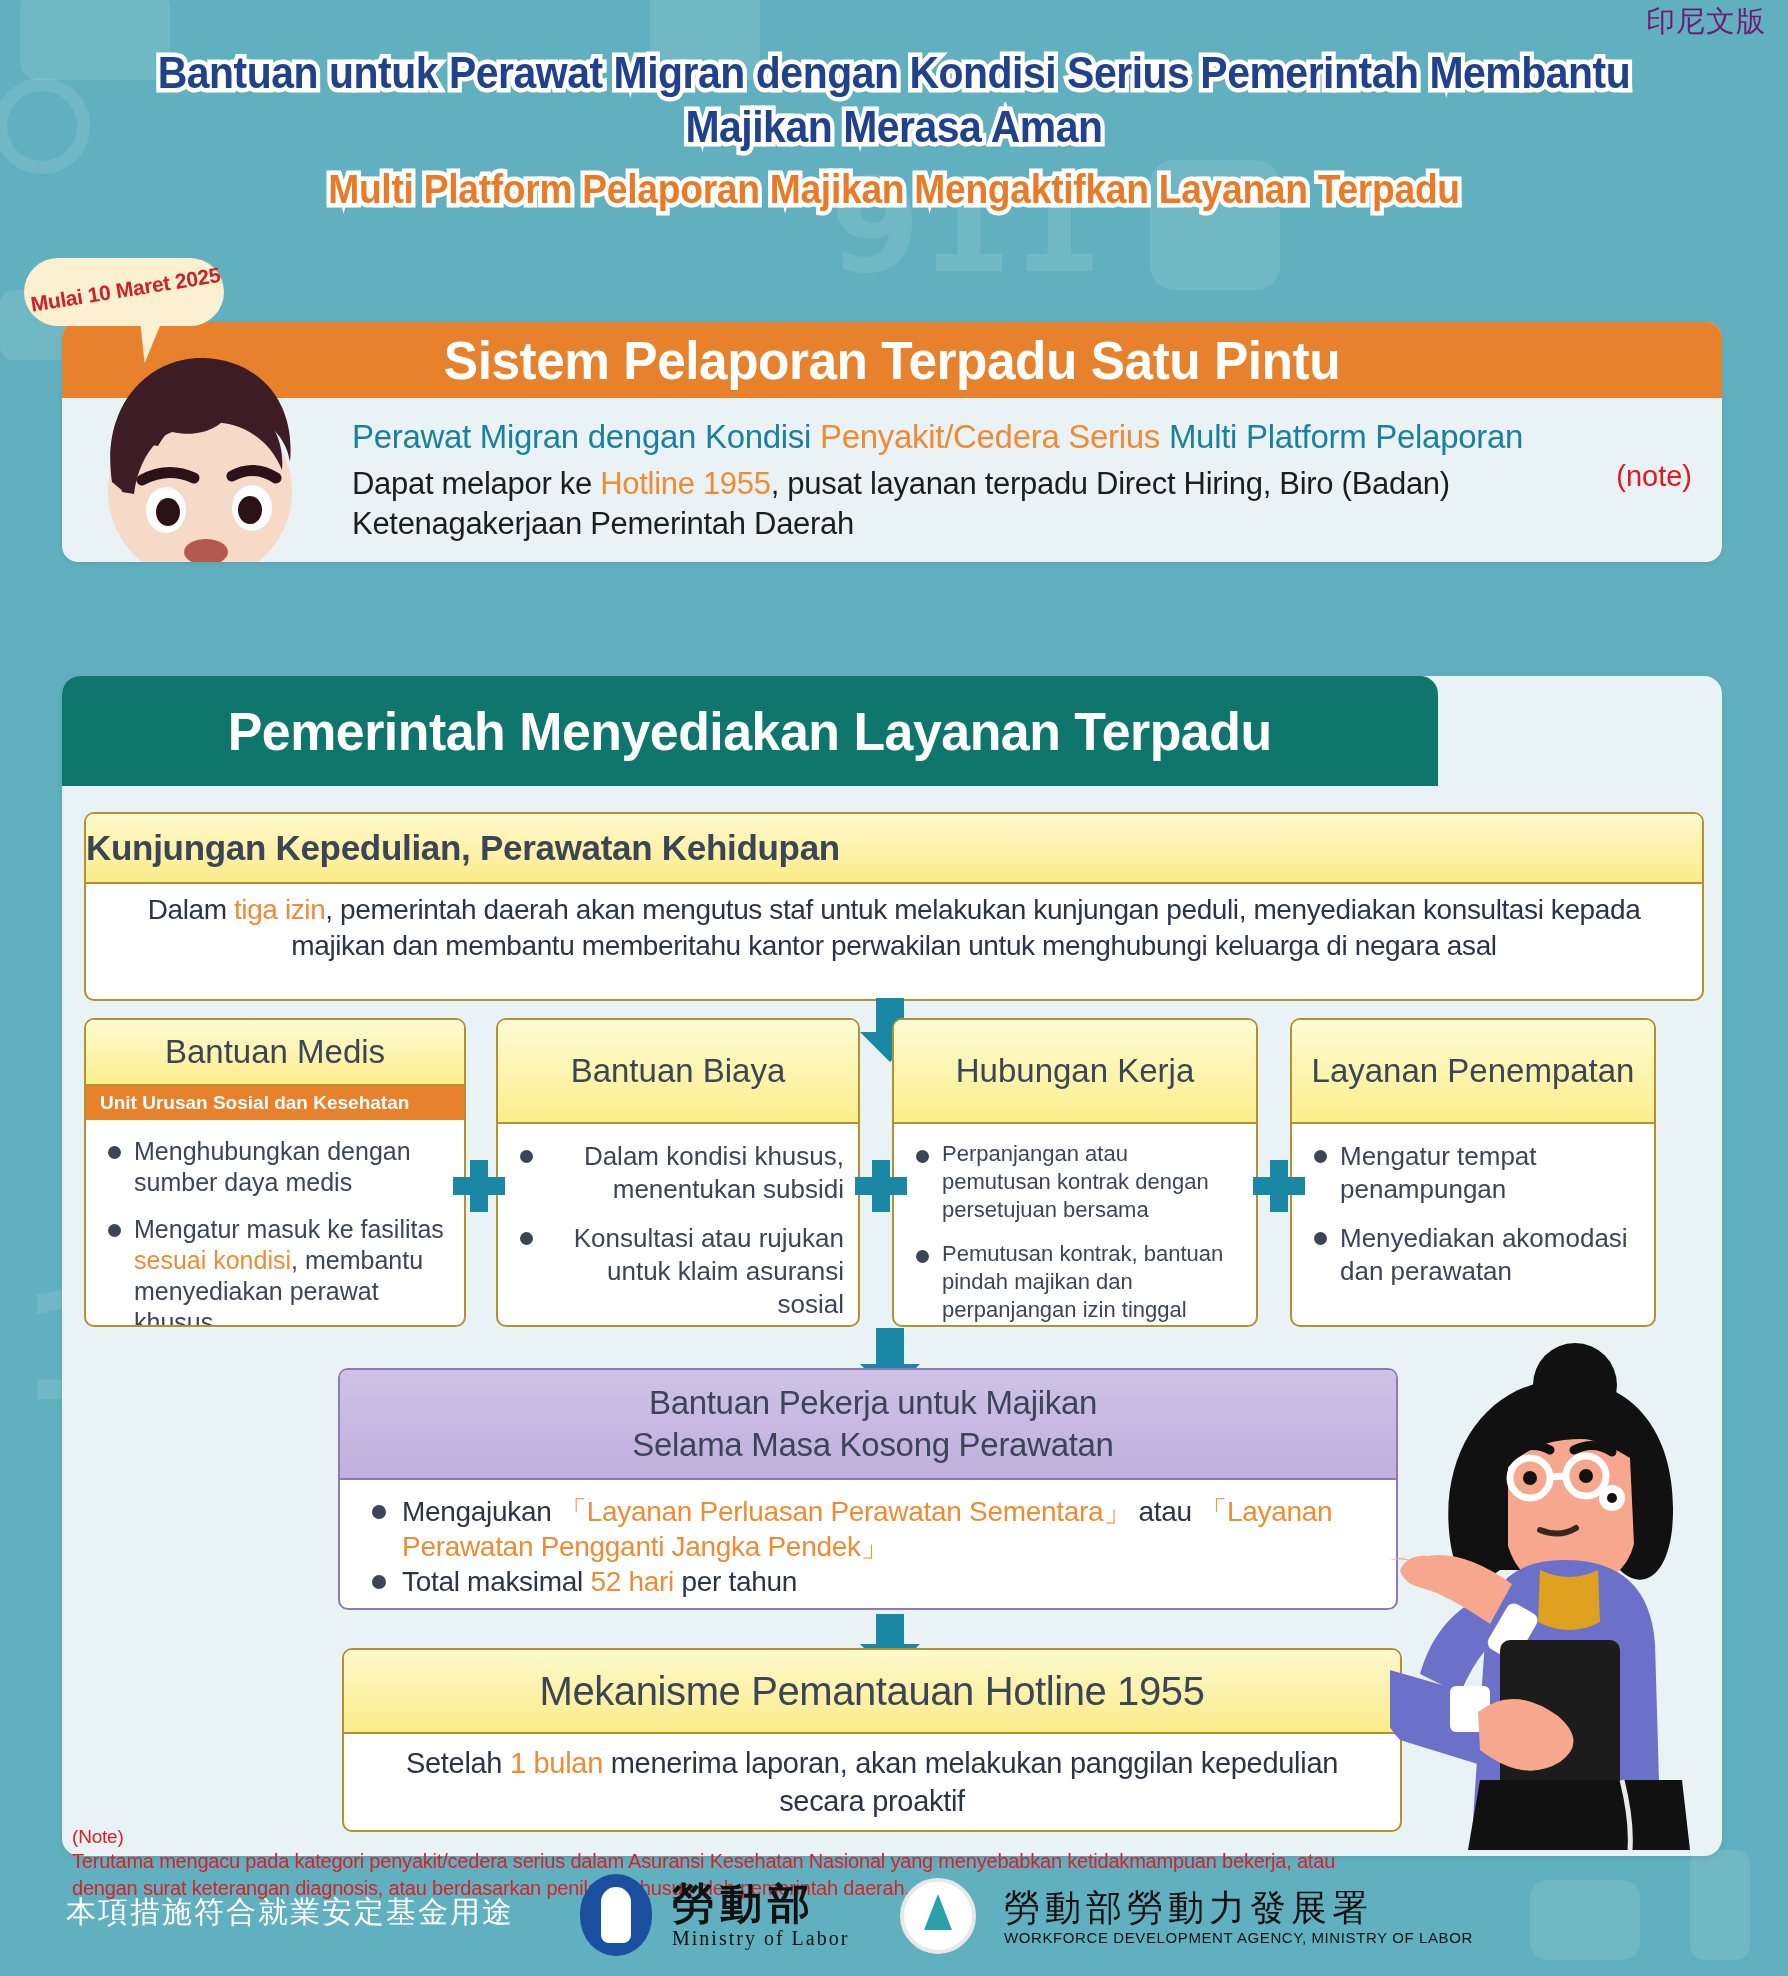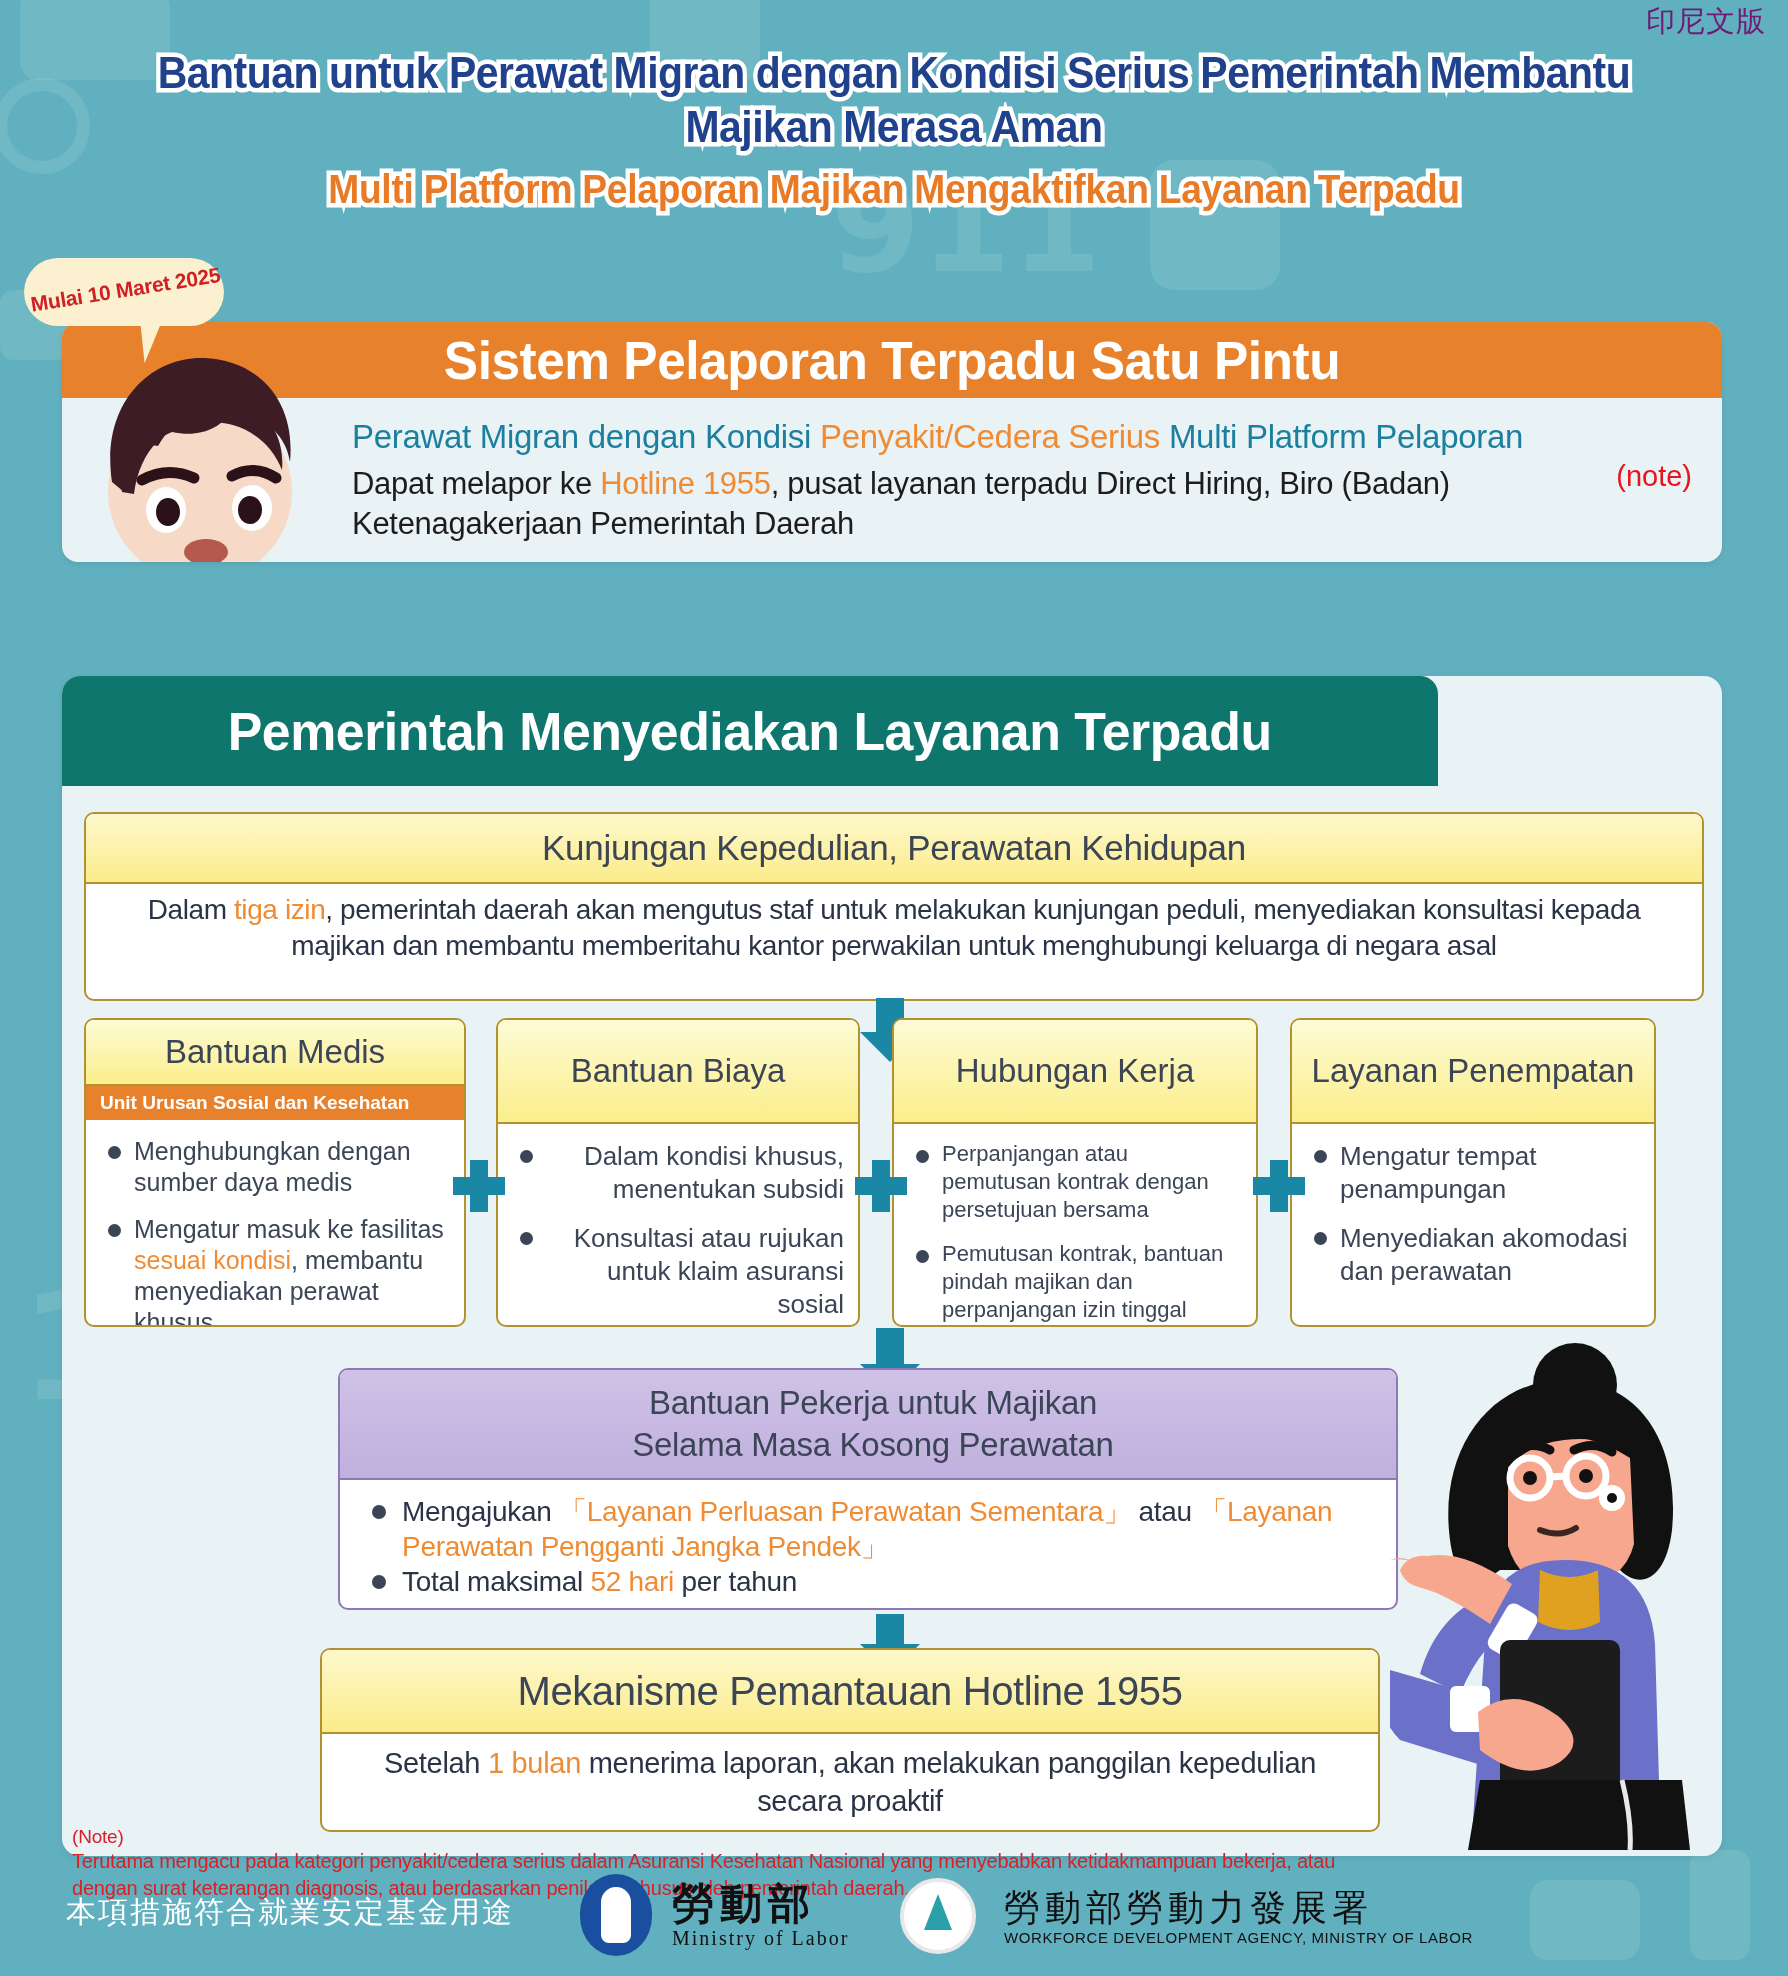--- a/index.html
+++ b/index.html
@@ -67,21 +67,21 @@
   .panel-head{position:absolute;left:62px;top:676px;width:1376px;height:110px;
      background:#0f766e;border-radius:18px 18px 0 0;display:flex;align-items:center;
      justify-content:center;z-index:3;}
   .panel-head span{color:#fff;font-size:54px;font-weight:bold;letter-spacing:-.5px;
      font-family:"Liberation Sans Narrow","Liberation Sans",sans-serif;transform:scaleX(.96);}
 
   
   .yellow-box{position:absolute;left:84px;top:812px;width:1616px;height:185px;
      border:2px solid #b2912f;border-radius:10px;background:#fff;overflow:hidden;}
   .yellow-box .yb-head{height:68px;background:linear-gradient(180deg,#fdf8cc,#fbec8a);
-     display:flex;align-items:center;justify-content:center;border-bottom:2px solid #b2912f;}
+     display:flex;align-items:center;justify-content:flex-start;border-bottom:2px solid #b2912f;font-weight:bold;}
   .yellow-box .yb-head span{font-size:35px;color:#3b4556;letter-spacing:-.3px;
      font-family:"Liberation Sans Narrow","Liberation Sans",sans-serif;}
   .yellow-box .yb-body{padding:8px 22px;text-align:center;font-size:28px;line-height:36px;
      color:#2b3446;letter-spacing:-.4px;
      font-family:"Liberation Sans Narrow","Liberation Sans",sans-serif;}
   .yellow-box .yb-body .hl{color:#ef8b32;}
 
   
   .cards{position:absolute;left:84px;top:1018px;width:1616px;height:310px;}
   .svc{position:absolute;top:0;border:2px solid #b2912f;border-radius:10px;background:#fff;
@@ -130,21 +130,21 @@
   .purple .ph span{font-size:33px;line-height:42px;color:#3b4556;letter-spacing:-.3px;
      font-family:"Liberation Sans Narrow","Liberation Sans",sans-serif;}
   .purple ul{margin:0;padding:14px 18px 0 22px;list-style:none;}
   .purple li{position:relative;padding-left:40px;color:#2b3446;font-size:28px;line-height:35px;
      letter-spacing:-.3px;font-family:"Liberation Sans Narrow","Liberation Sans",sans-serif;}
   .purple li:before{content:"";position:absolute;left:10px;top:11px;width:14px;height:14px;
      background:#3b4556;border-radius:50%;}
   .purple li .hl{color:#ef8b32;}
 
   
-  .ybox2{position:absolute;left:320px;top:1648px;width:1056px;height:180px;
+  .ybox2{position:absolute;left:342px;top:1648px;width:1056px;height:180px;
      border:2px solid #b2912f;border-radius:10px;background:#fff;overflow:hidden;}
   .ybox2 .h{height:82px;background:linear-gradient(180deg,#fdf8cc,#fbec8a);
      border-bottom:2px solid #b2912f;display:flex;align-items:center;justify-content:center;}
   .ybox2 .h span{font-size:40px;color:#3b4556;letter-spacing:-.4px;
      font-family:"Liberation Sans Narrow","Liberation Sans",sans-serif;}
   .ybox2 .b{padding:10px 30px;text-align:center;font-size:29px;line-height:38px;color:#2b3446;
      letter-spacing:-.3px;font-family:"Liberation Sans Narrow","Liberation Sans",sans-serif;}
   .ybox2 .b .hl{color:#ef8b32;}
 
   

